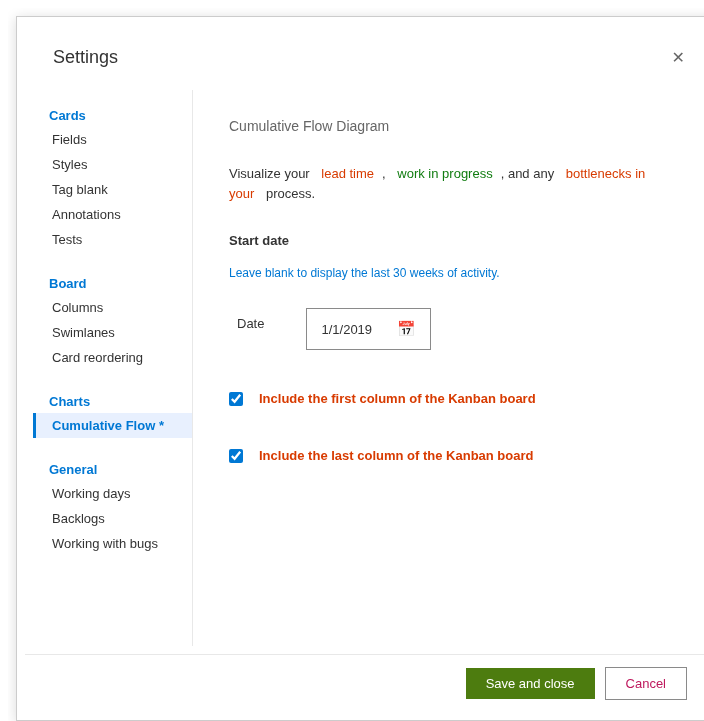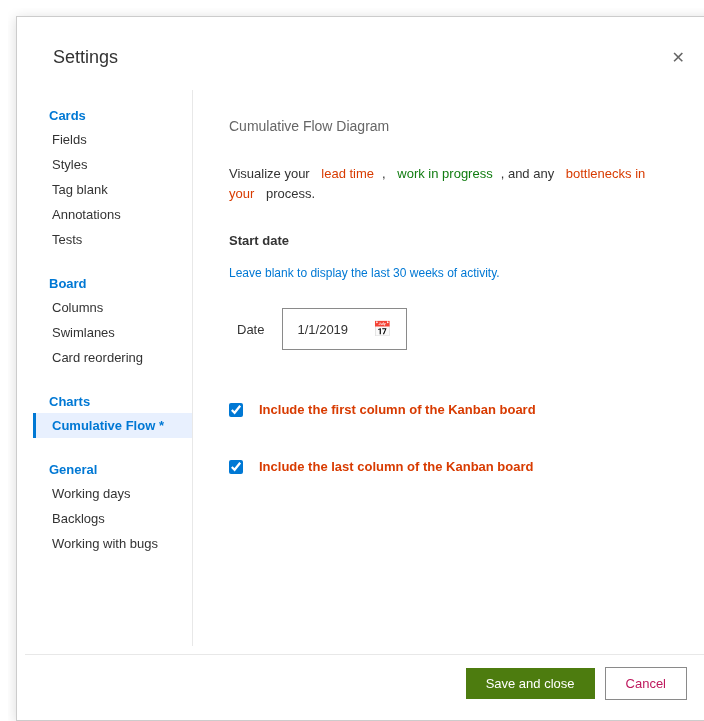--- a/index.html
+++ b/index.html
@@ -116,22 +116,23 @@
     }
 
     .start-date-hint {
       font-size: 12px;
       color: #0078d4;
       margin-bottom: 12px;
     }
 
     .date-row {
       display: flex;
-      align-items: center;
-      margin-bottom: 28px;
+      align-items: flex-start;
+      margin-bottom: 17px;
+      gap: 24px;
     }
 
     .date-label {
       font-size: 13px;
       color: #333;
       margin-right: 10px;
     }
 
     .date-input-wrapper {
       display: flex;

